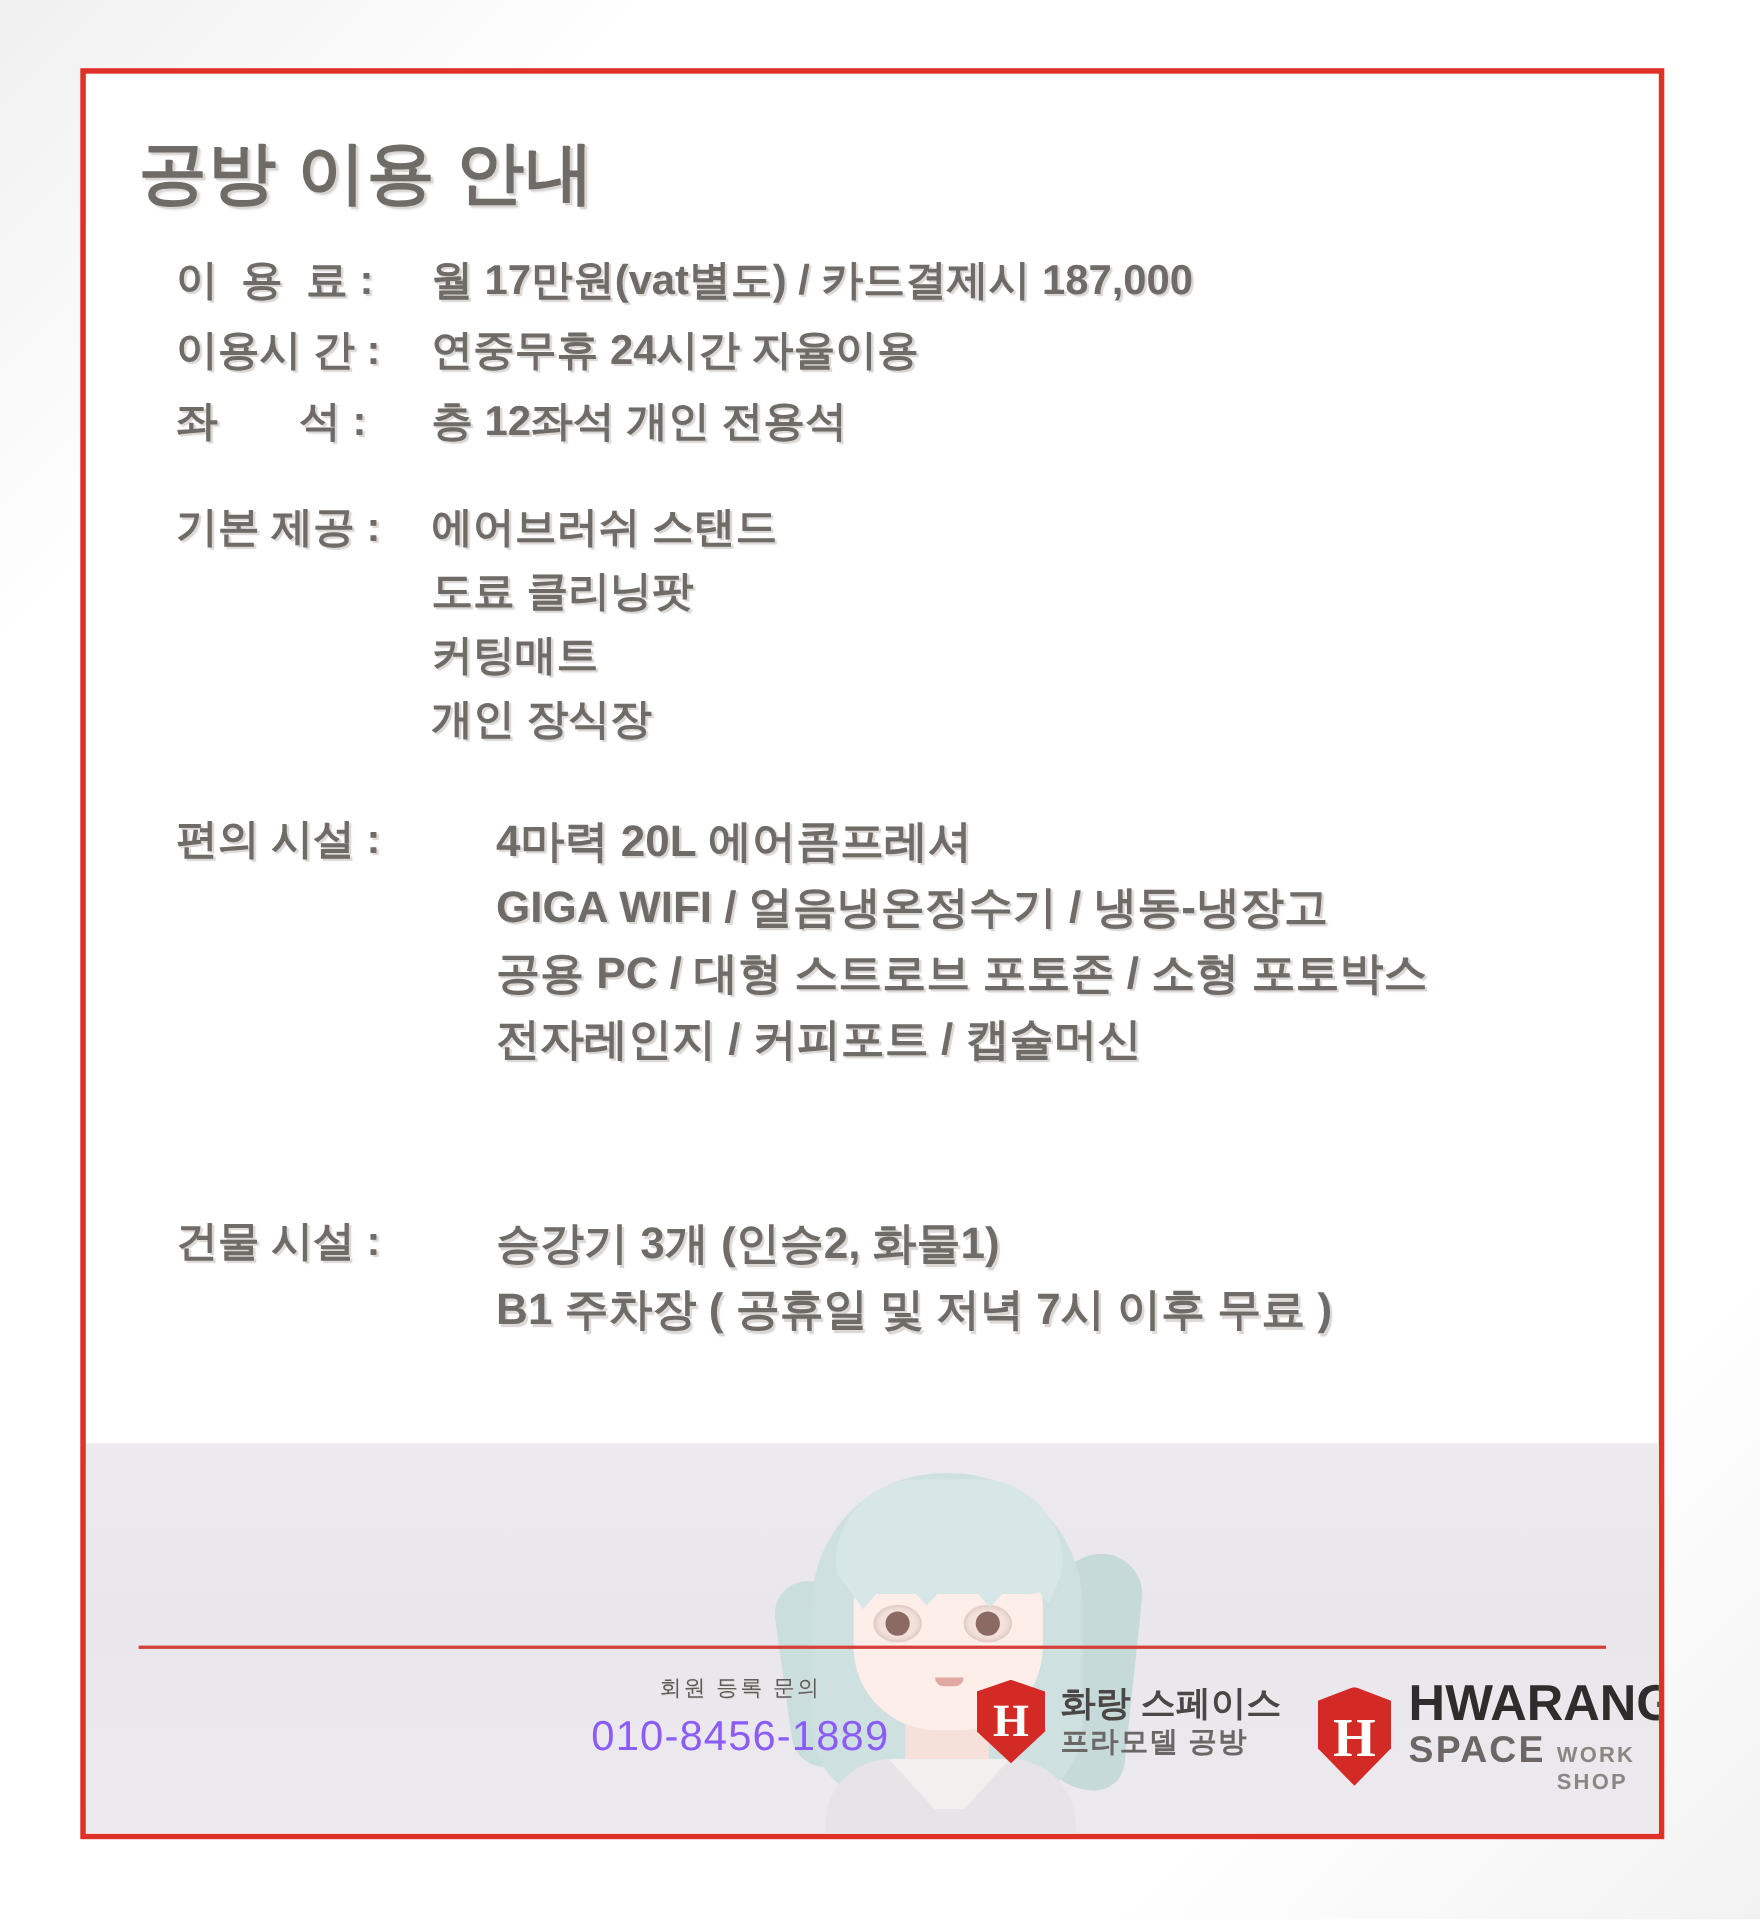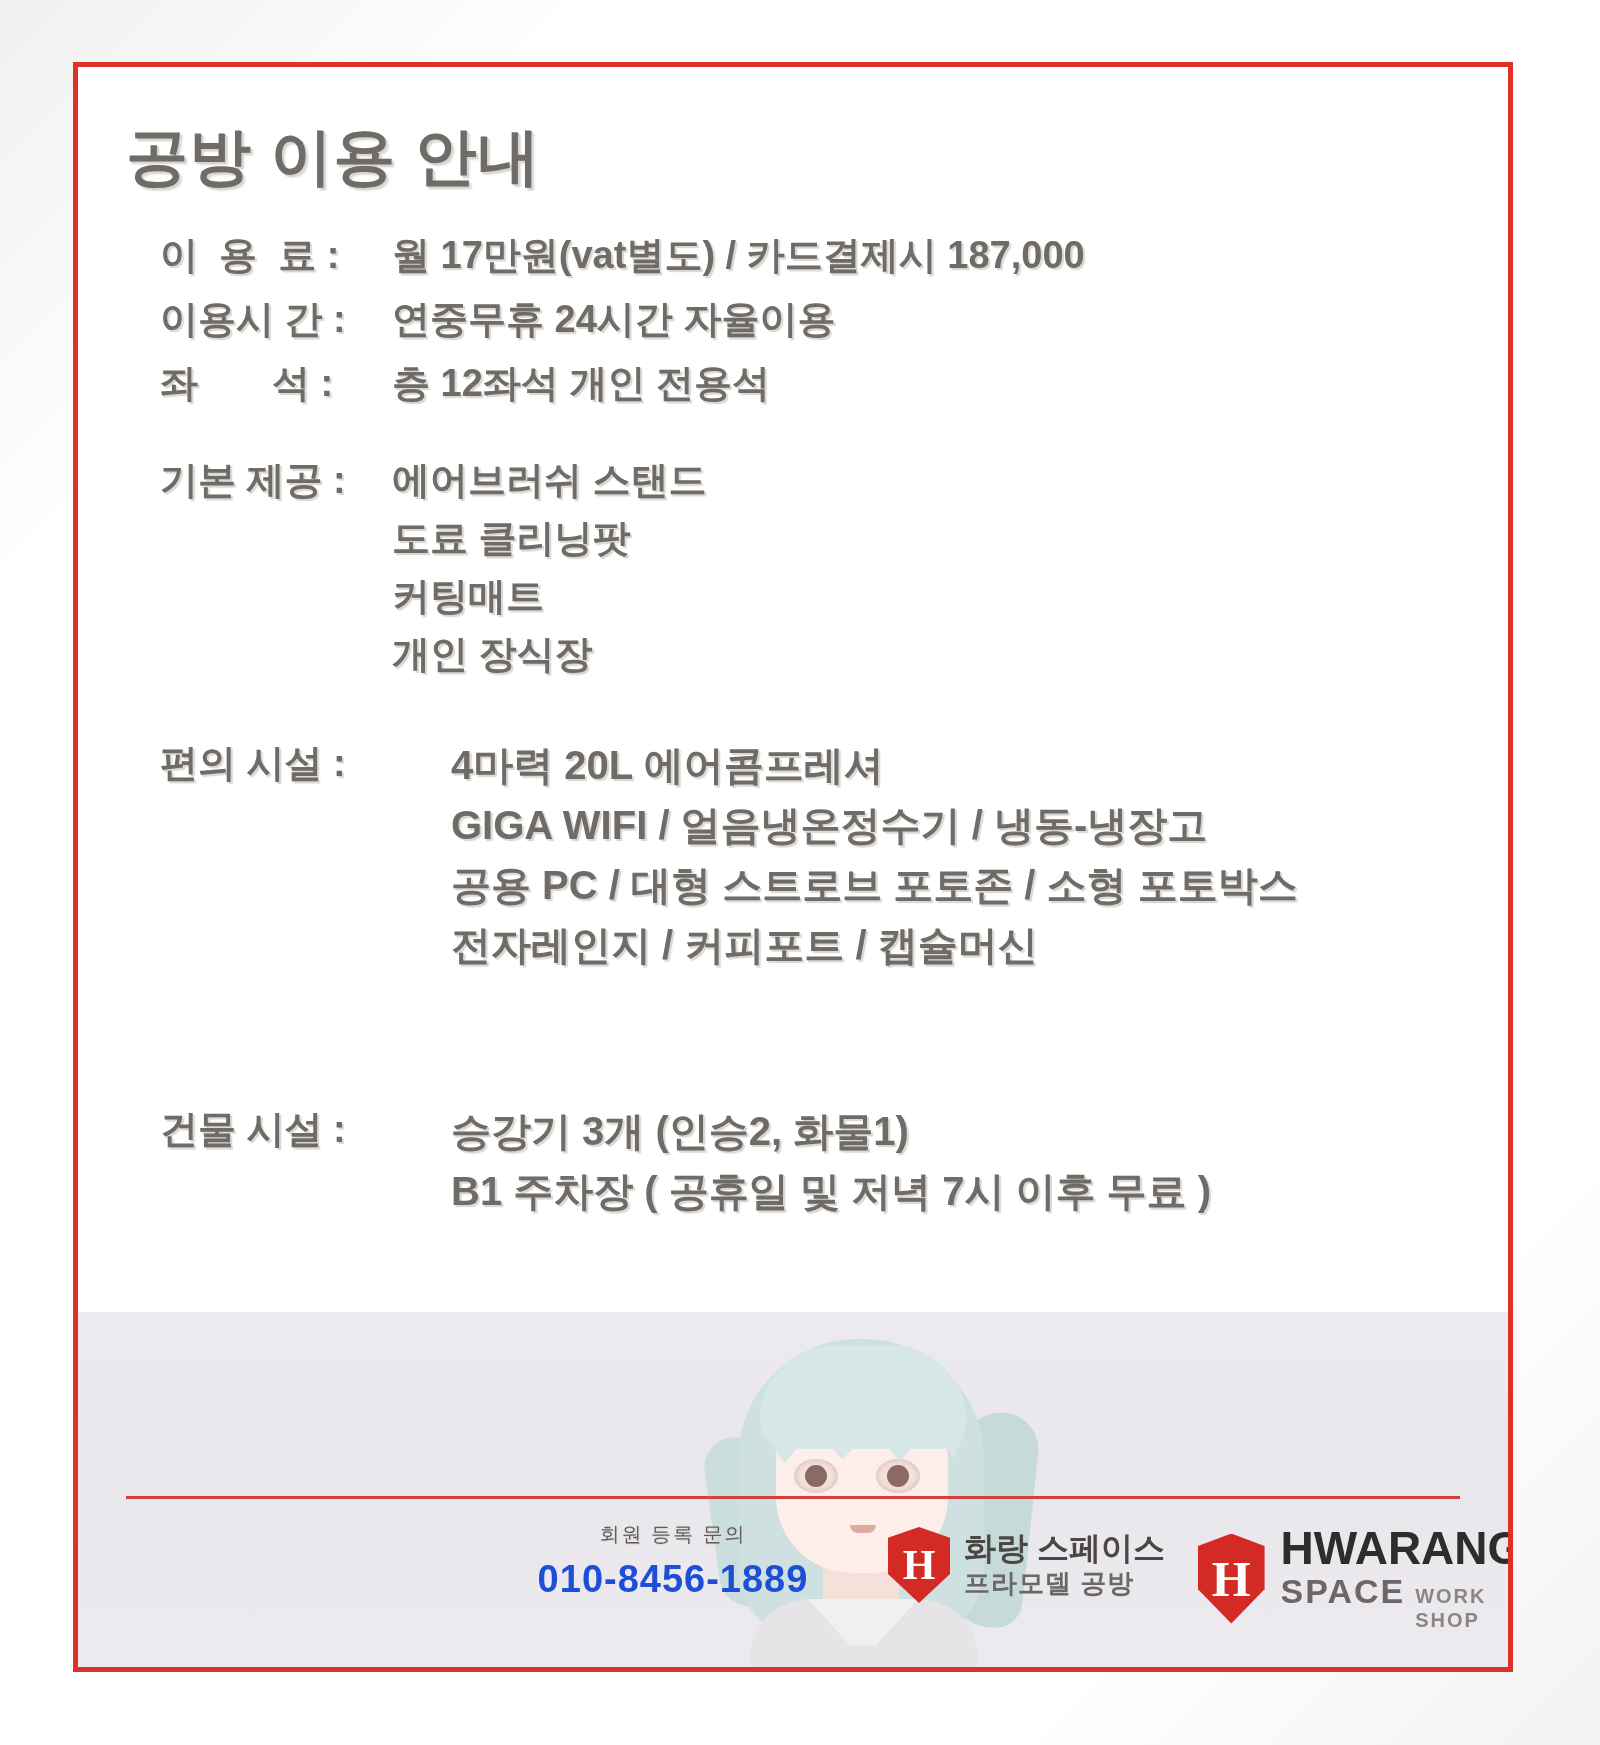--- a/index.html
+++ b/index.html
@@ -231,24 +231,24 @@
     color: #5f5c59;
   }
   .contact .inquiry {
     font-size: 20px;
     font-weight: normal;
     letter-spacing: 2px;
     text-shadow: 1px 1px 0 #ddd9d6;
   }
   .contact .phone {
     font-size: 38px;
-    font-weight: bold;
+    font-weight: normal;
     margin-top: 10px;
     letter-spacing: 1px;
-    color: #1d4ed8;
+    color: #8b5cf6;
   }
 
   .brand-kr {
     position: absolute;
     left: 810px;
     top: 12px;
     display: flex;
     align-items: center;
   }
   .brand-en {

